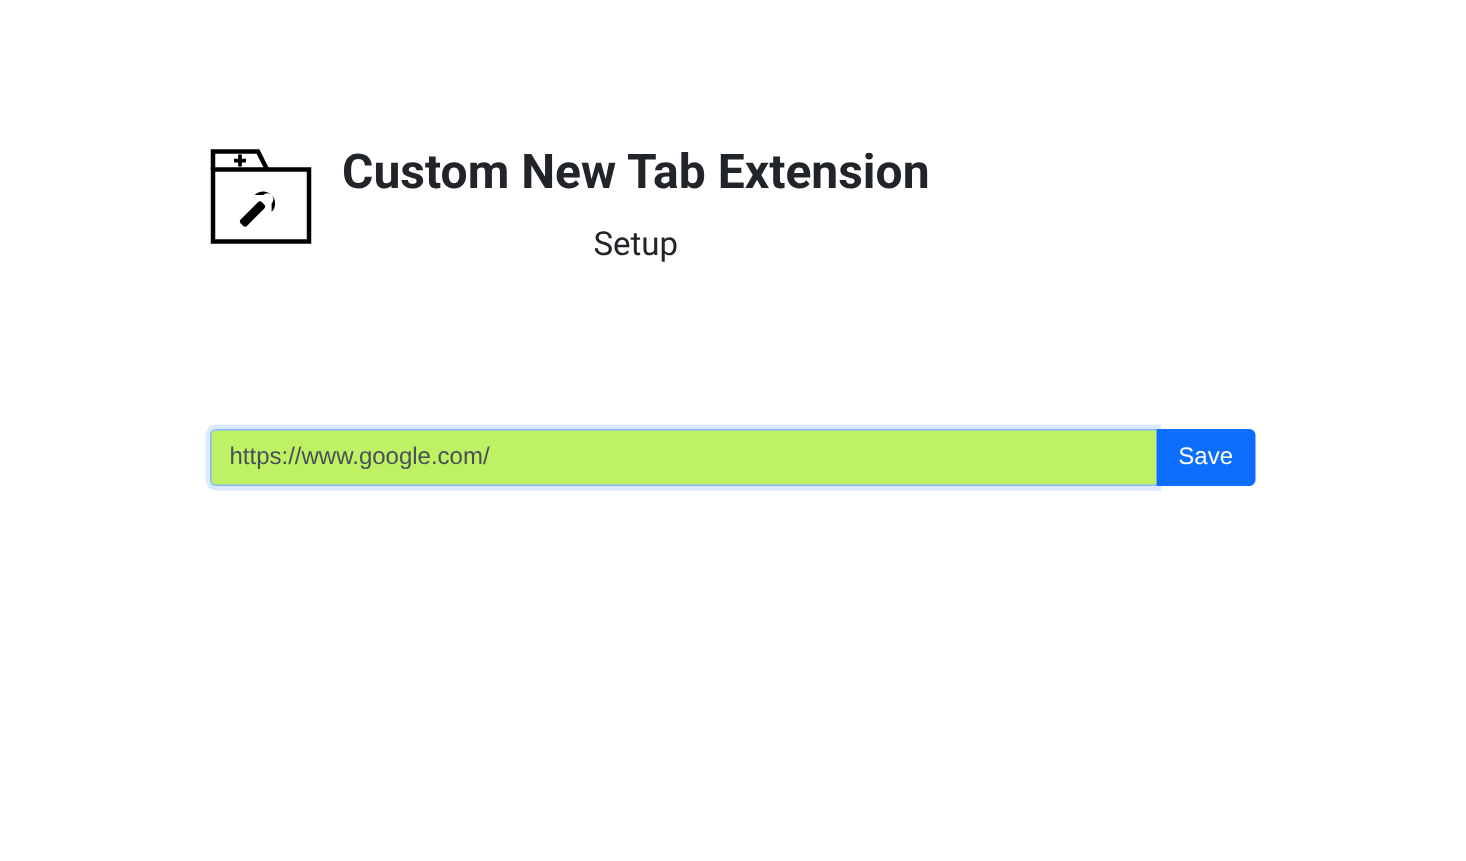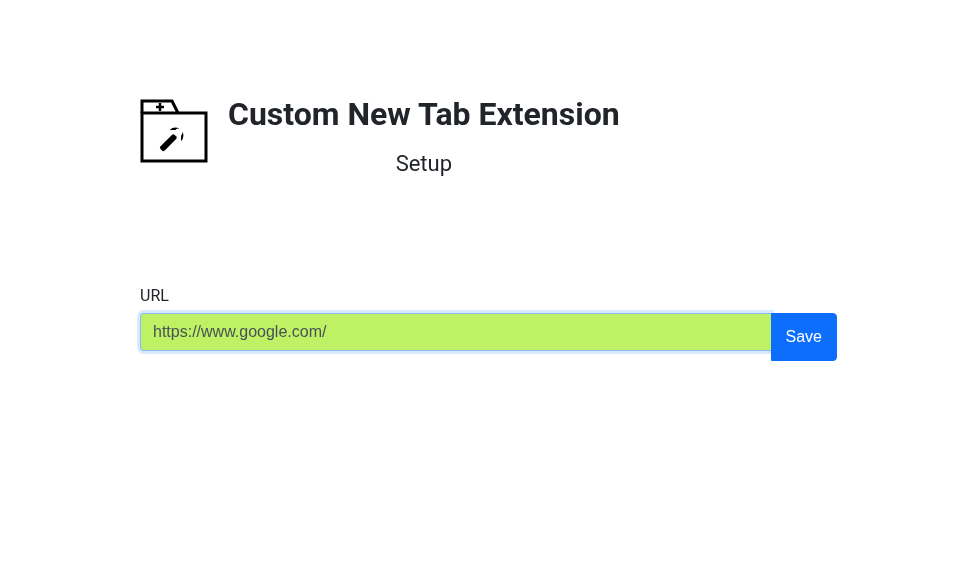--- a/index.html
+++ b/index.html
@@ -66,21 +66,21 @@
       line-height: 1.5;
       color: #495057;
       background-color: #bef264;
       border: 1px solid #86b7fe;
       border-right: none;
       border-radius: 4px 0 0 4px;
       outline: none;
       box-shadow: 0 0 0 3px rgba(13,110,253,.15);
     }
     .save-button {
-      height: 48px;
+      height: 38px;
       padding: 6px 14px;
       font-size: 16px;
       font-weight: 400;
       color: #ffffff;
       background-color: #0d6efd;
       border: 1px solid #0d6efd;
       border-radius: 0 4px 4px 0;
       cursor: pointer;
       line-height: 1.5;
     }
@@ -108,19 +108,18 @@
         </g>
       </svg>
     </div>
     <div class="title-block">
       <h1 class="title">Custom New Tab Extension</h1>
       <div class="subtitle">Setup</div>
     </div>
   </div>
 
   <div class="form-group">
-    <label class="form-label">URL</label>
     <div class="input-group">
       <input type="text" class="url-input" value="https://www.google.com/" style="">
       <button class="save-button">Save</button>
     </div>
   </div>
 </div>
 
 </body></html>

